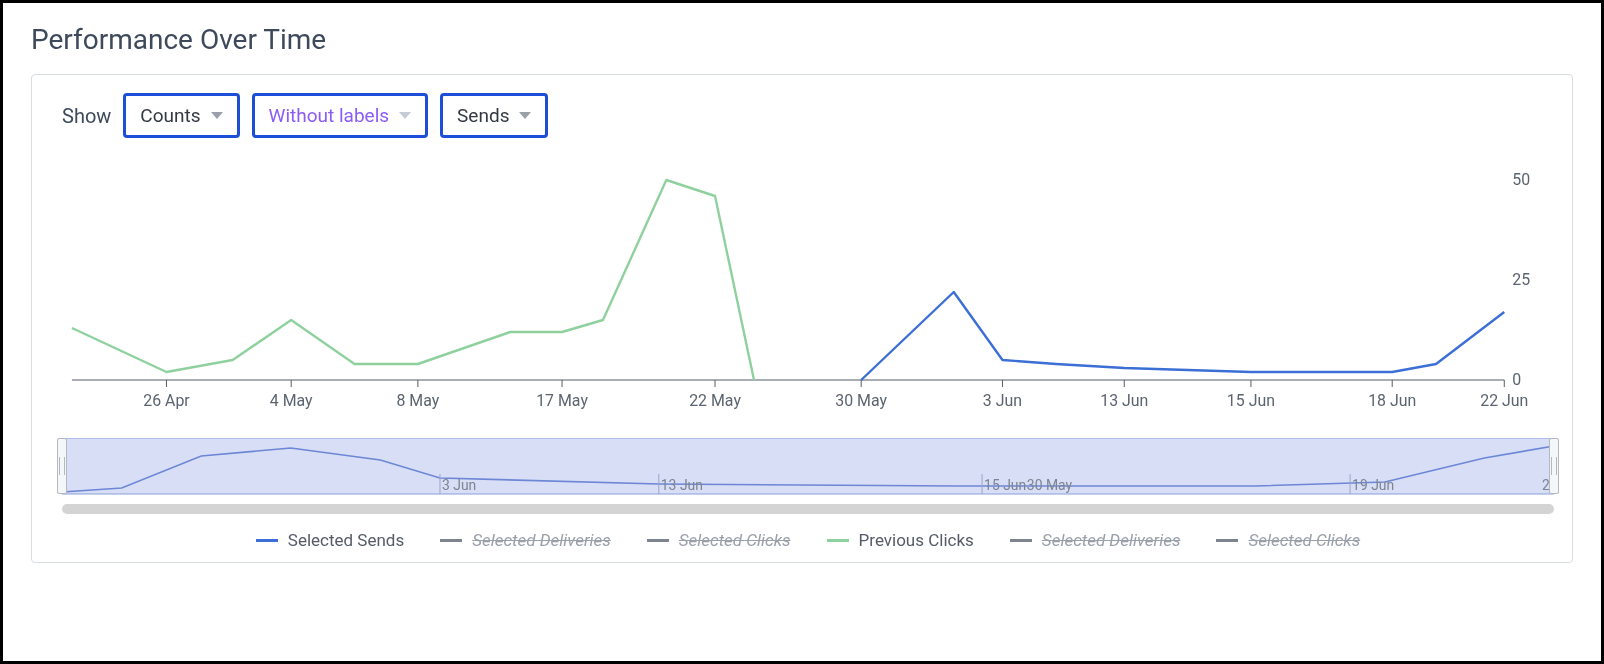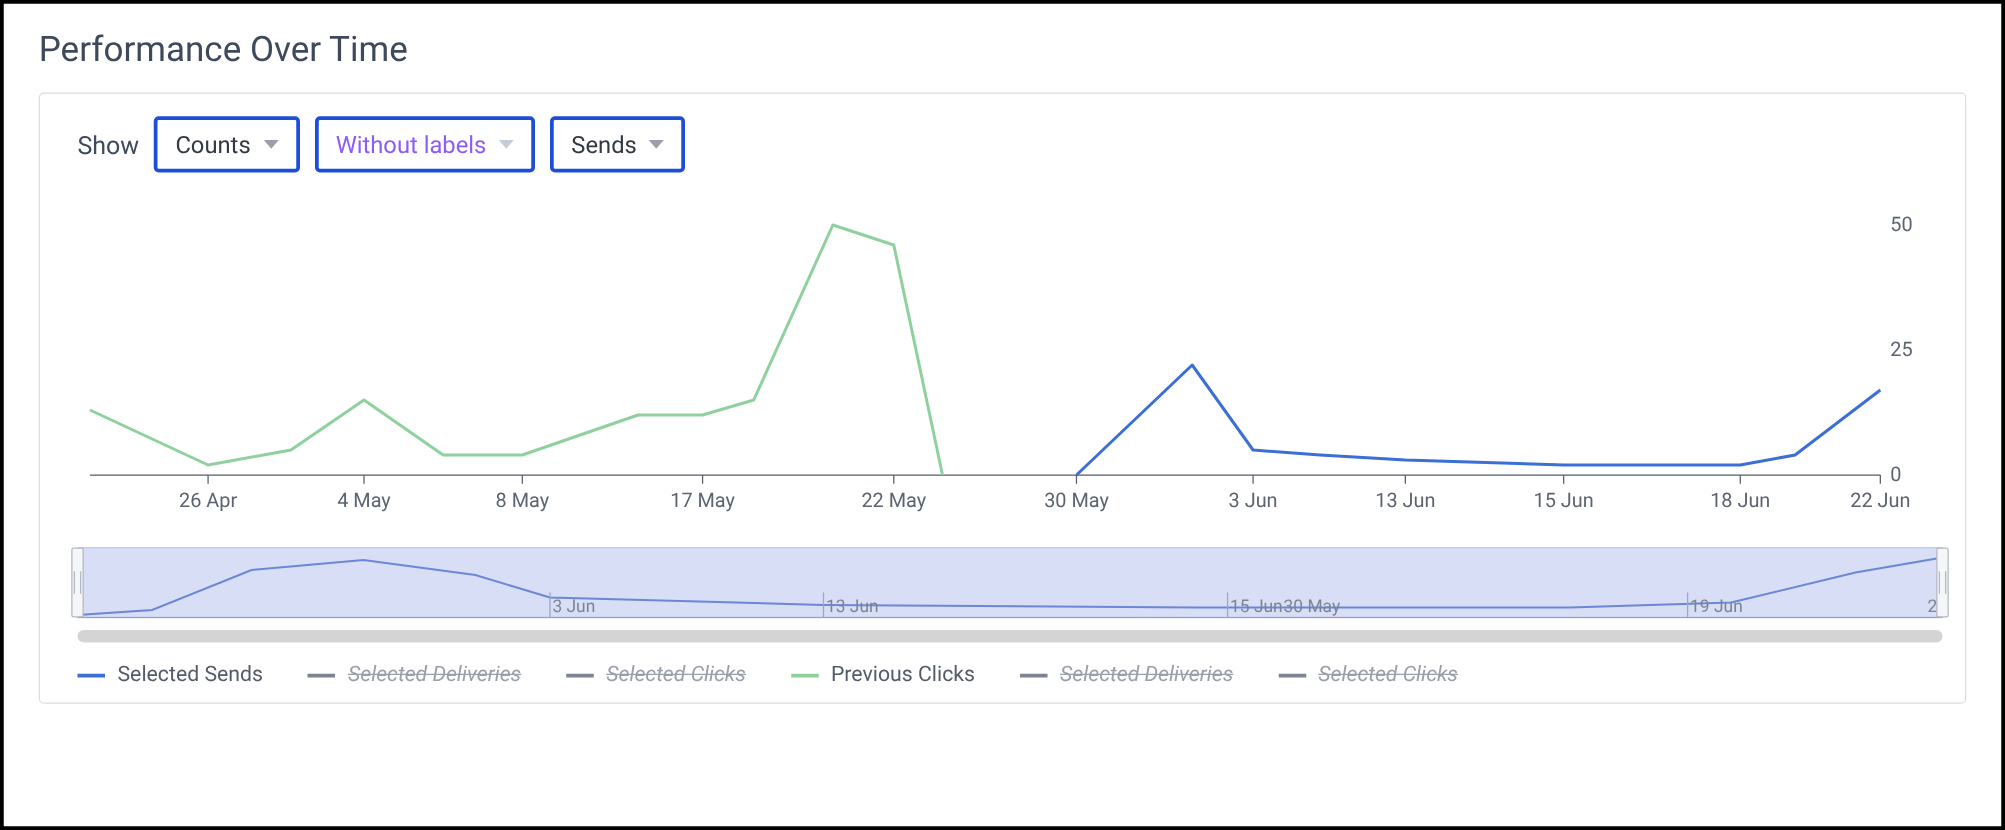--- a/index.html
+++ b/index.html
@@ -66,21 +66,21 @@
   .nav-handle::before {
     content: ""; width: 4px; height: 18px;
     border-left: 1px solid #b3b9c2; border-right: 1px solid #b3b9c2;
   }
   .nav-handle.left { left: -5px; }
   .nav-handle.right { right: -5px; }
   .scroll-track {
     margin-top: 6px; height: 10px; background: #d4d4d4; border-radius: 5px;
   }
   .legend {
-    display: flex; align-items: center;
+    display: flex; justify-content: center; align-items: center;
     gap: 36px; margin-top: 16px; font-size: 17px; color: #555c68;
   }
   .legend-item { display: inline-flex; align-items: center; gap: 10px; }
   .legend-swatch { width: 22px; height: 3px; background: #888; }
   .legend-swatch.blue { background: #3b6fd6; }
   .legend-swatch.green { background: #8fd19e; }
   .legend-swatch.gray { background: #7d848f; }
   .legend-item.off { color: #9aa0aa; text-decoration: line-through; font-style: italic; }
   .axis-label { font-size: 16px; fill: #5b6470; }
   .y-label { font-size: 16px; fill: #5b6470; text-anchor: start; }

